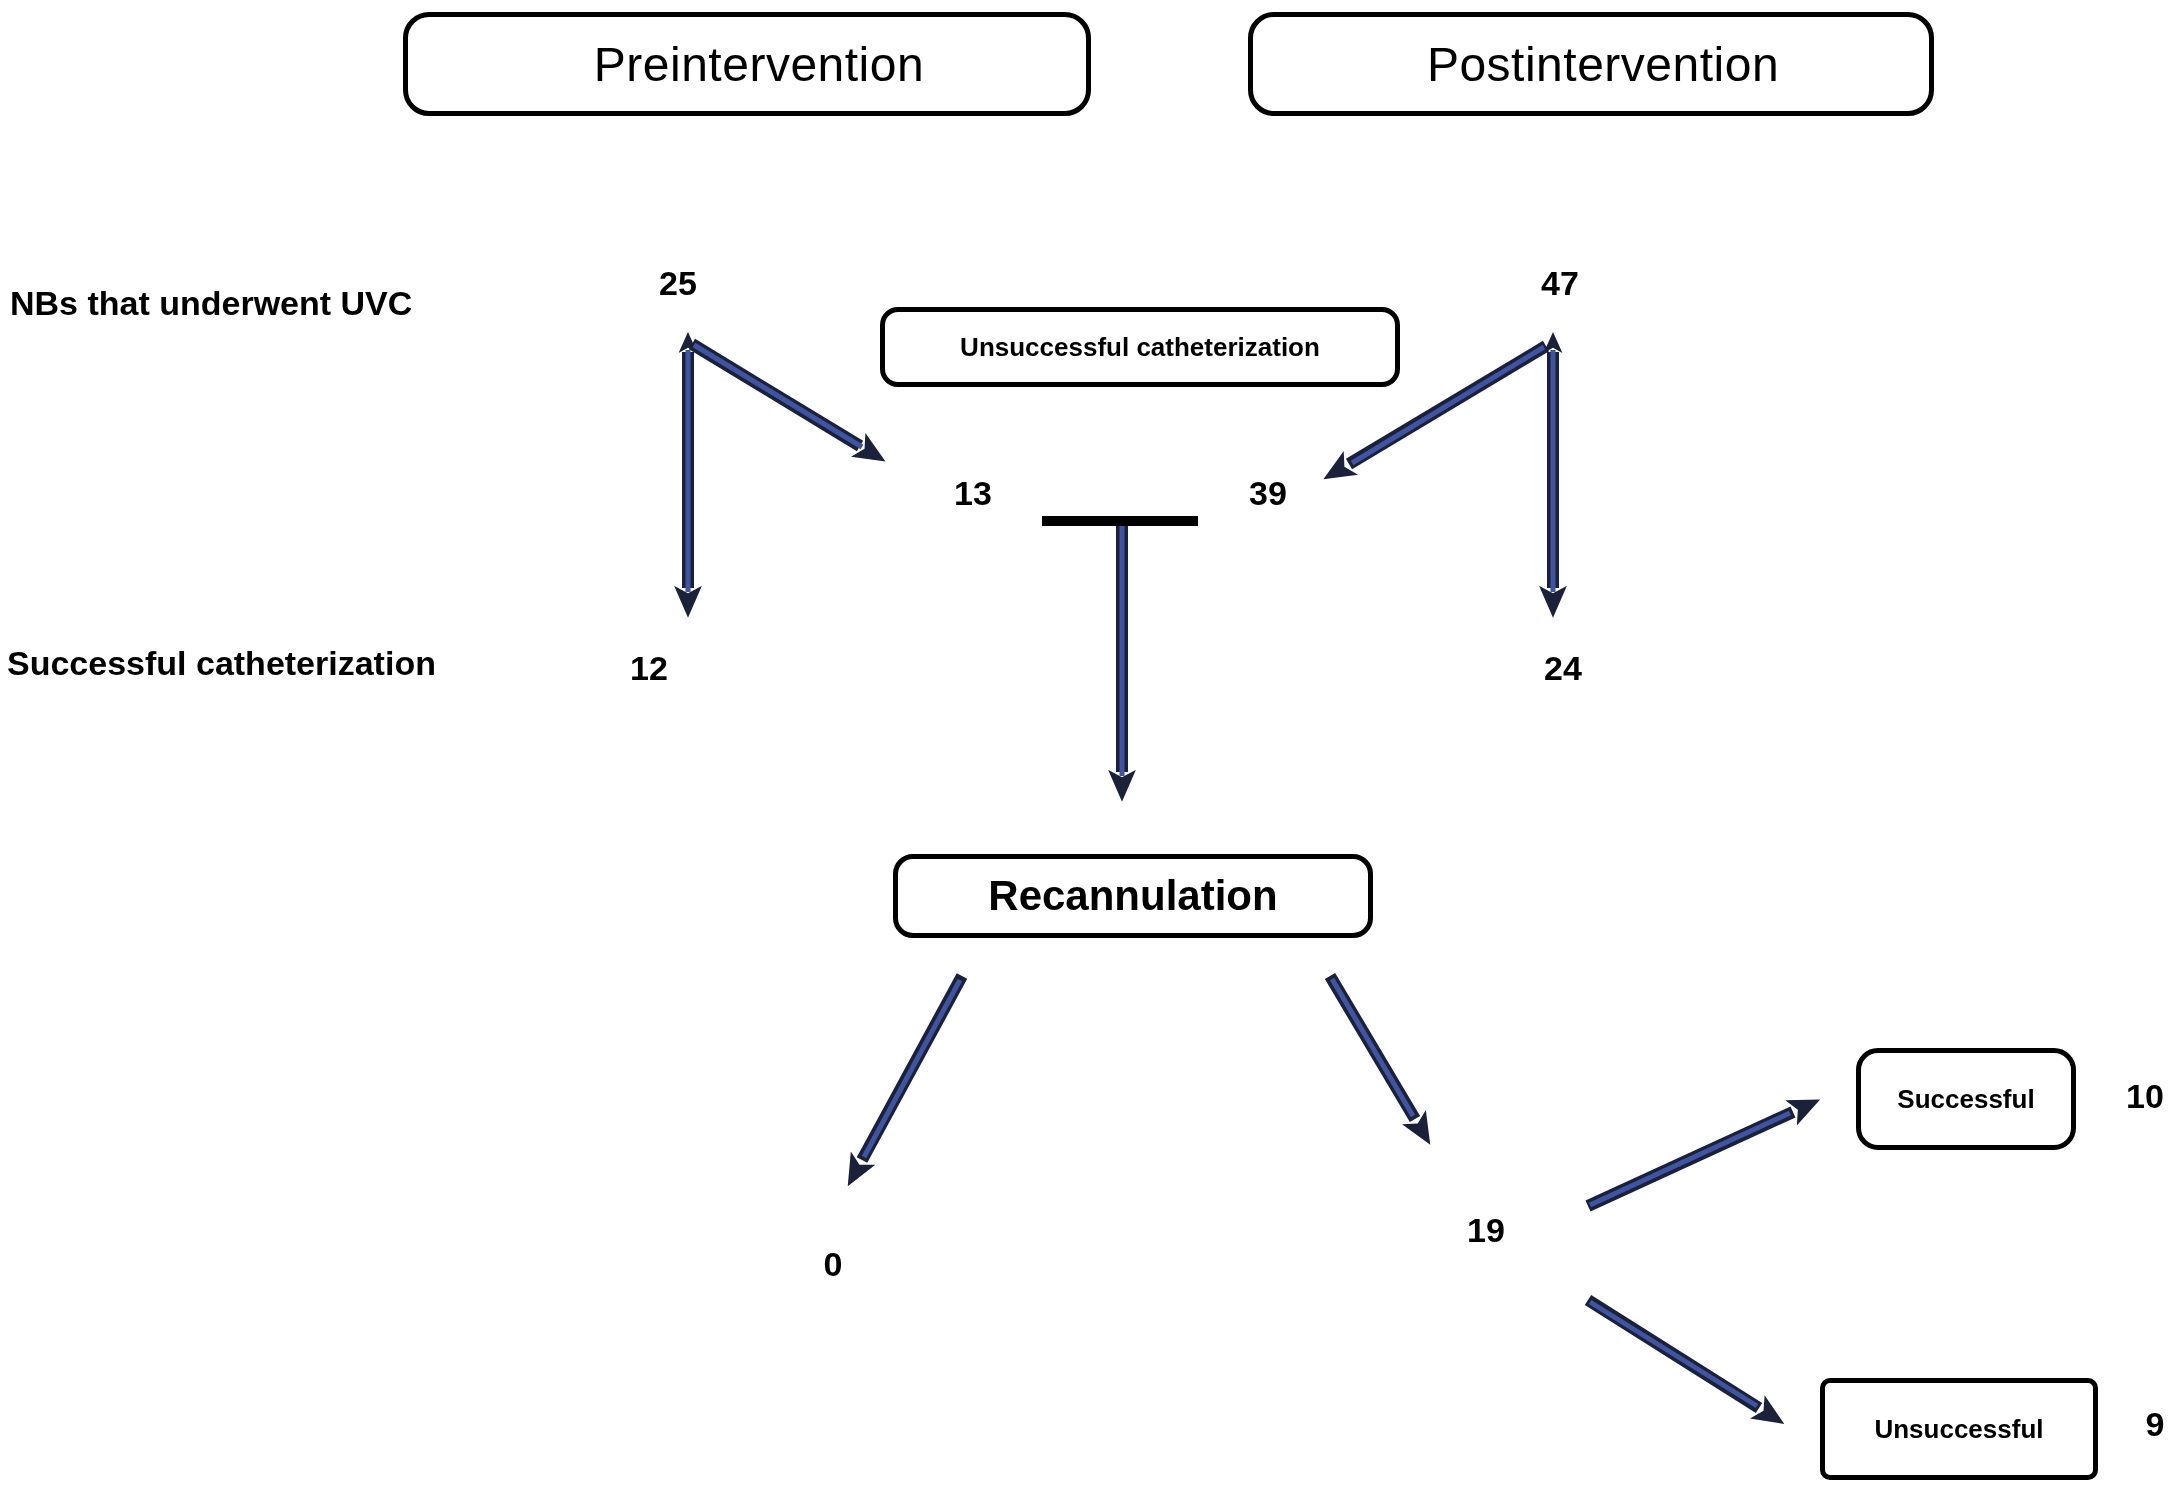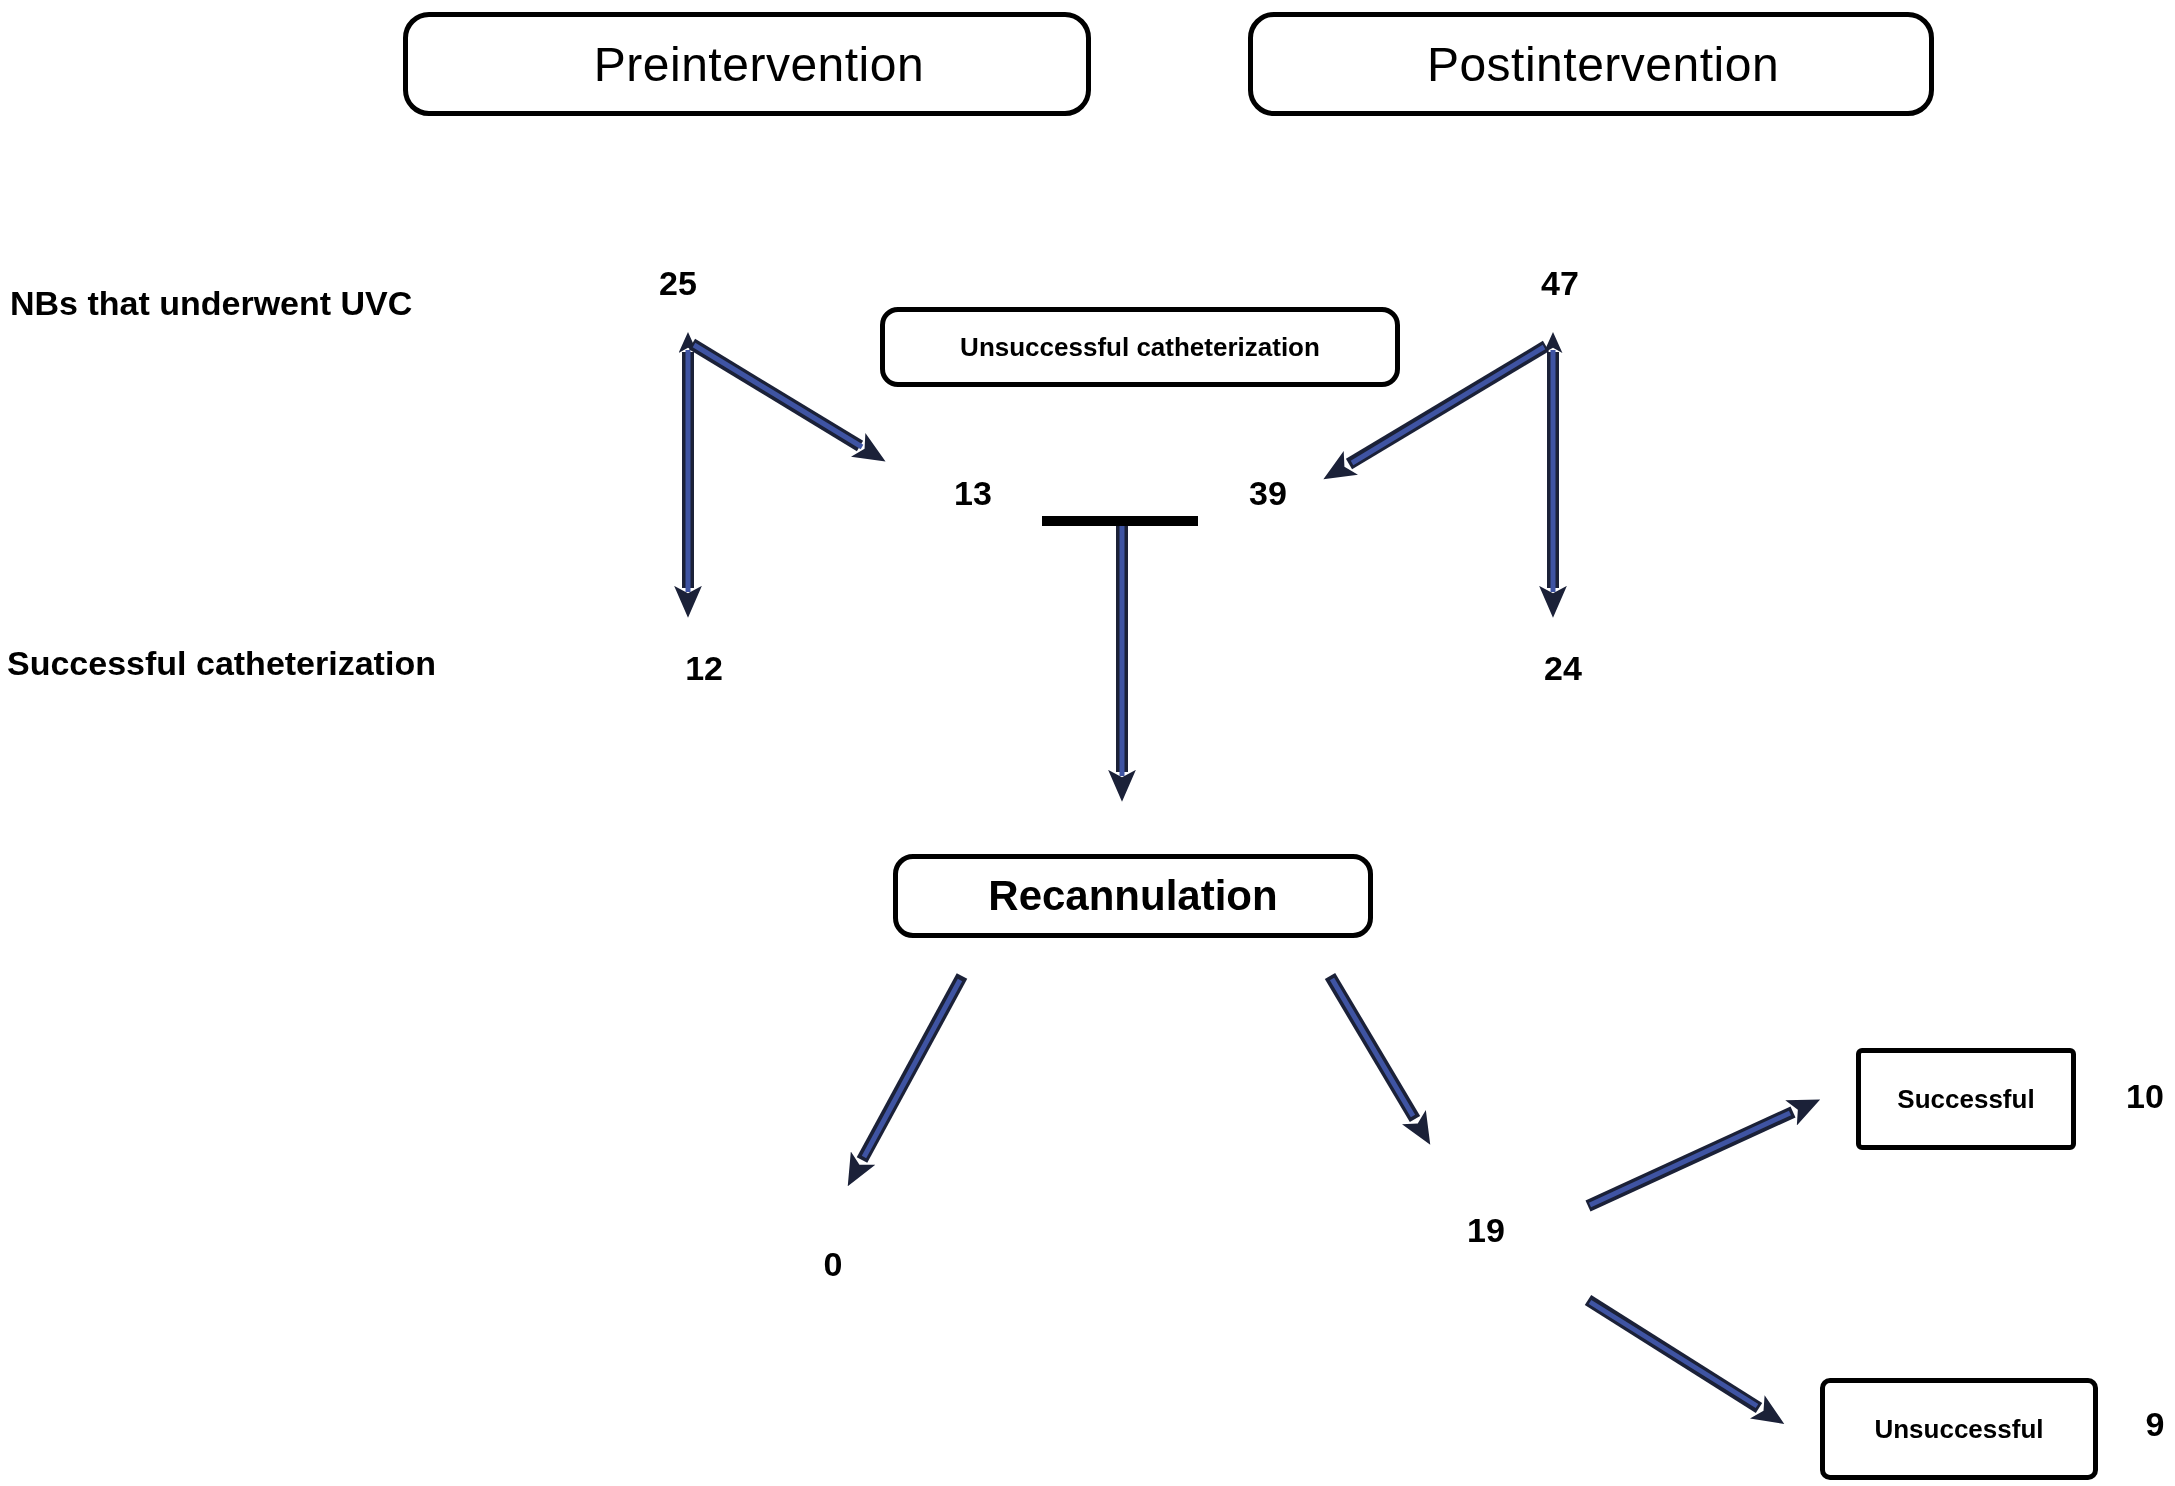--- a/index.html
+++ b/index.html
@@ -139,31 +139,31 @@
 
   <div class="rowlabel" style="left:10px; top:264px;margin-top:20px;">NBs that underwent UVC</div>
   <div class="rowlabel" style="left:7px; top:644px;">Successful catheterization</div>
 
   <div class="nodebox" style="left:880px; top:307px; width:520px; height:80px; border-radius:18px;">
     <span>Unsuccessful catheterization</span>
   </div>
   <div class="nodebox" style="left:893px; top:854px; width:480px; height:84px; font-size:42px;">
     <span>Recannulation</span>
   </div>
-  <div class="nodebox" style="left:1856px; top:1048px; width:220px; height:102px; border-radius:6px;">
+  <div class="nodebox" style="left:1856px; top:1048px; width:220px; height:102px; border-radius:22px;">
     <span>Successful</span>
   </div>
   <div class="nodebox" style="left:1820px; top:1378px; width:278px; height:102px; border-radius:10px;">
     <span>Unsuccessful</span>
   </div>
 
   <div class="value" style="left:628px; top:262px;">25</div>
   <div class="value" style="left:1510px; top:262px;">47</div>
   <div class="value" style="left:923px; top:472px;">13</div>
   <div class="value" style="left:1218px; top:472px;">39</div>
-  <div class="value" style="left:623px; top:647px;text-align:right;">12</div>
+  <div class="value" style="left:599px; top:647px;">12</div>
   <div class="value" style="left:1513px; top:647px;">24</div>
   <div class="value" style="left:783px; top:1243px;">0</div>
   <div class="value" style="left:1436px; top:1209px;">19</div>
   <div class="value" style="left:2095px; top:1075px;">10</div>
   <div class="value" style="left:2105px; top:1403px;">9</div>
 
 </div>
 
 </body></html>

